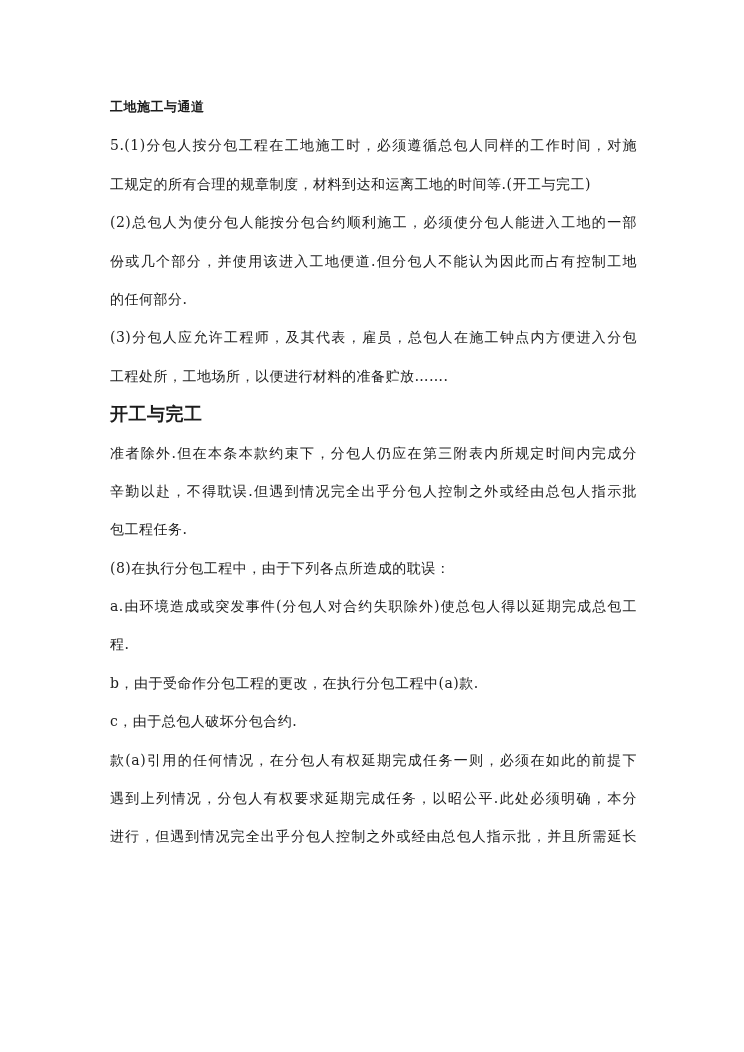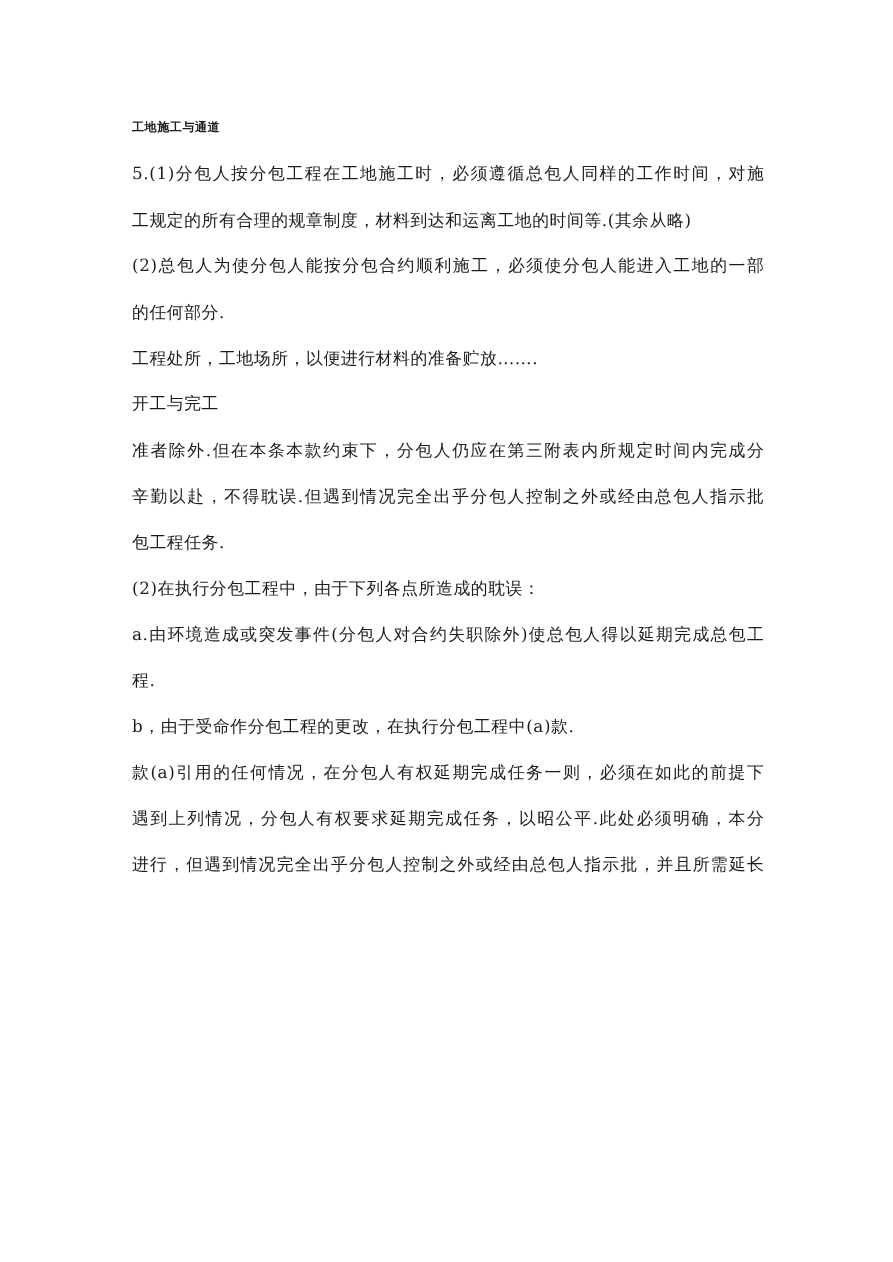--- a/index.html
+++ b/index.html
@@ -31,43 +31,46 @@
     letter-spacing: 0.5px;
     white-space: normal;
   }
   .line.justify {
     text-align: justify;
     text-align-last: justify;
     -moz-text-align-last: justify;
   }
   .line.title {
     font-weight: bold;
-    font-size: 10px;
+    font-size: 13px;
   }
   .line.heading {
-    font-weight: normal;
-    font-size: 14px;
+    font-weight: bold;
+    font-size: 18px;
   }
 </style>
 </head>
 <body>
 
 <div class="page">
   <div class="text-block">
       <div class="line title">工地施工与通道</div>
       <div class="line body justify">5.(1)分包人按分包工程在工地施工时，必须遵循总包人同样的工作时间，对施</div>
-      <div class="line body">工规定的所有合理的规章制度，材料到达和运离工地的时间等.(其余从略)</div>
+      <div class="line body">工规定的所有合理的规章制度，材料到达和运离工地的时间等.(开工与完工)</div>
       <div class="line body justify">(2)总包人为使分包人能按分包合约顺利施工，必须使分包人能进入工地的一部</div>
+      <div class="line body justify">份或几个部分，并使用该进入工地便道.但分包人不能认为因此而占有控制工地</div>
       <div class="line body">的任何部分.</div>
+      <div class="line body justify">(3)分包人应允许工程师，及其代表，雇员，总包人在施工钟点内方便进入分包</div>
       <div class="line body">工程处所，工地场所，以便进行材料的准备贮放…….</div>
       <div class="line heading">开工与完工</div>
       <div class="line body justify">准者除外.但在本条本款约束下，分包人仍应在第三附表内所规定时间内完成分</div>
       <div class="line body justify">辛勤以赴，不得耽误.但遇到情况完全出乎分包人控制之外或经由总包人指示批</div>
       <div class="line body">包工程任务.</div>
-      <div class="line body">(2)在执行分包工程中，由于下列各点所造成的耽误：</div>
+      <div class="line body">(8)在执行分包工程中，由于下列各点所造成的耽误：</div>
       <div class="line body justify">a.由环境造成或突发事件(分包人对合约失职除外)使总包人得以延期完成总包工</div>
       <div class="line body">程.</div>
       <div class="line body">b，由于受命作分包工程的更改，在执行分包工程中(a)款.</div>
+      <div class="line body">c，由于总包人破坏分包合约.</div>
       <div class="line body justify">款(a)引用的任何情况，在分包人有权延期完成任务一则，必须在如此的前提下</div>
       <div class="line body justify">遇到上列情况，分包人有权要求延期完成任务，以昭公平.此处必须明确，本分</div>
       <div class="line body justify">进行，但遇到情况完全出乎分包人控制之外或经由总包人指示批，并且所需延长</div>
     </div>
 </div>
 
 </body></html>

